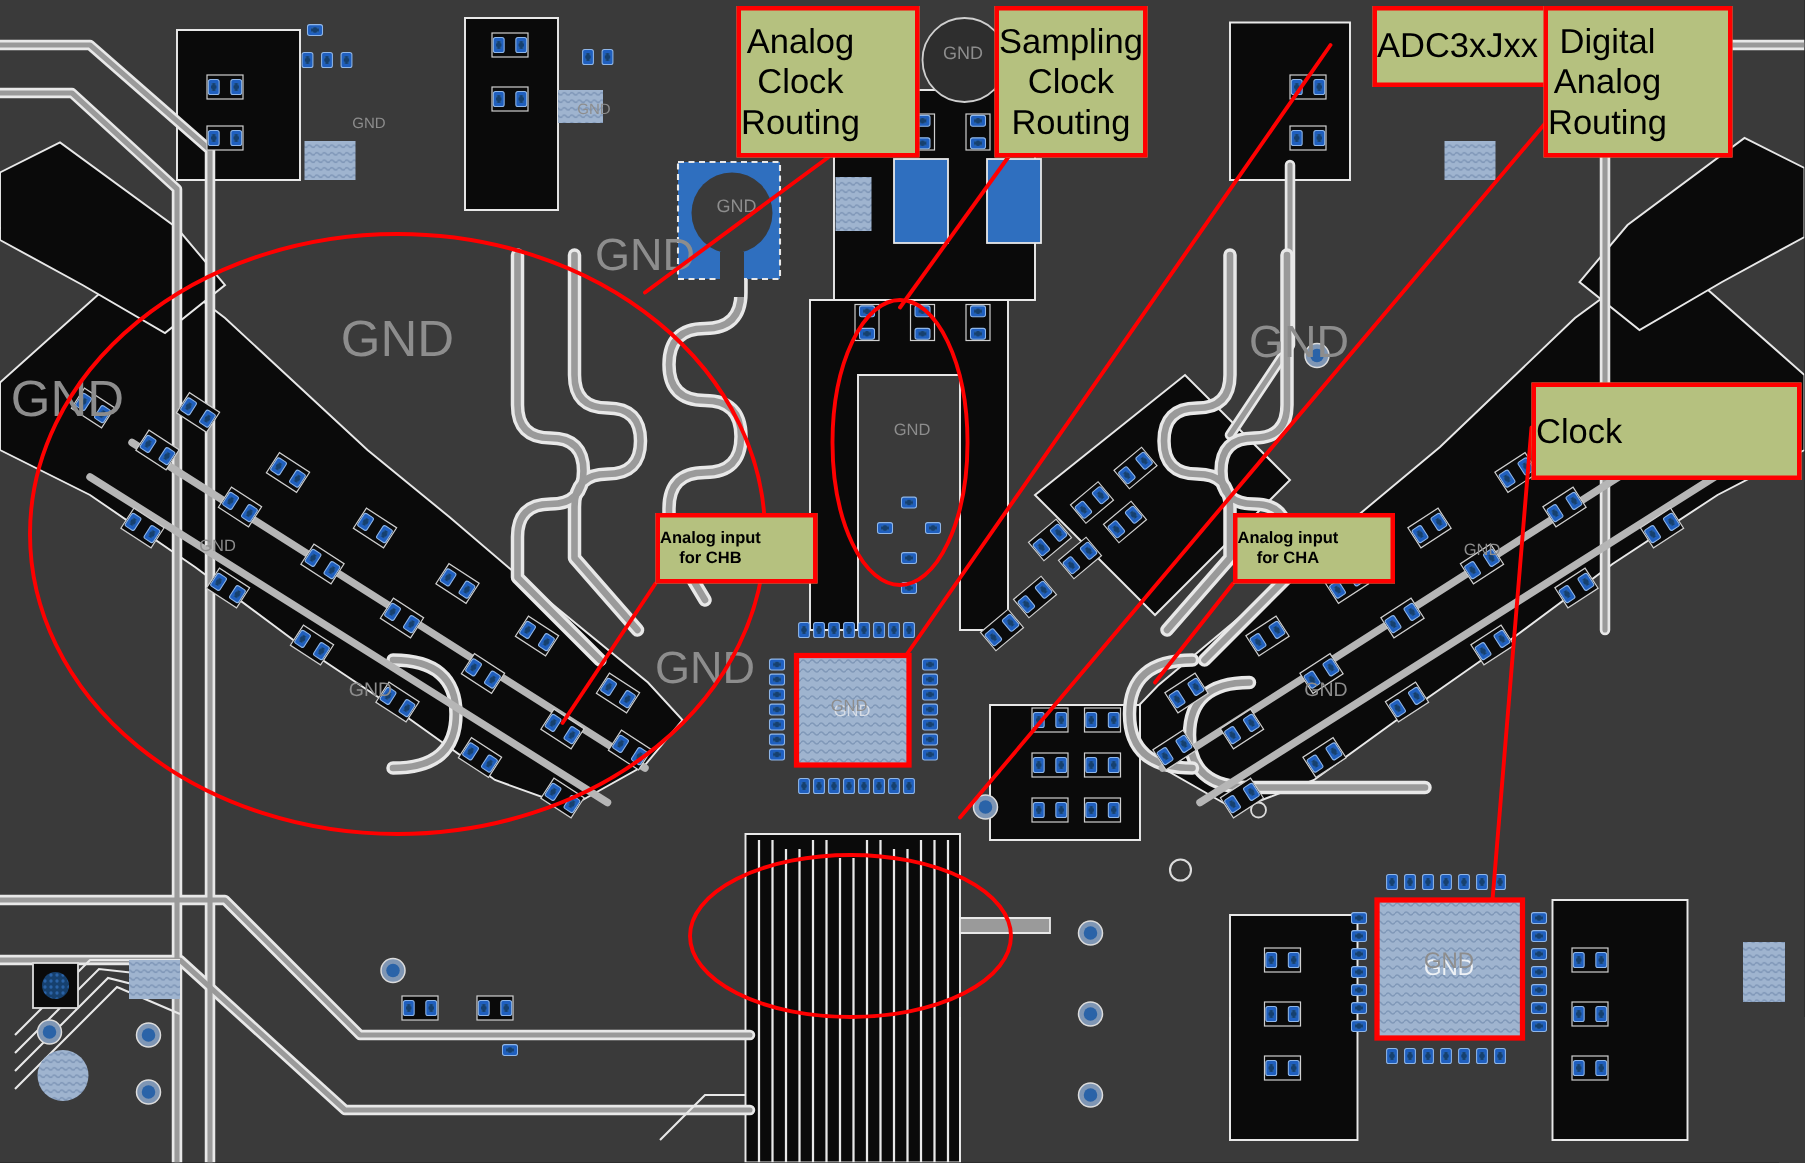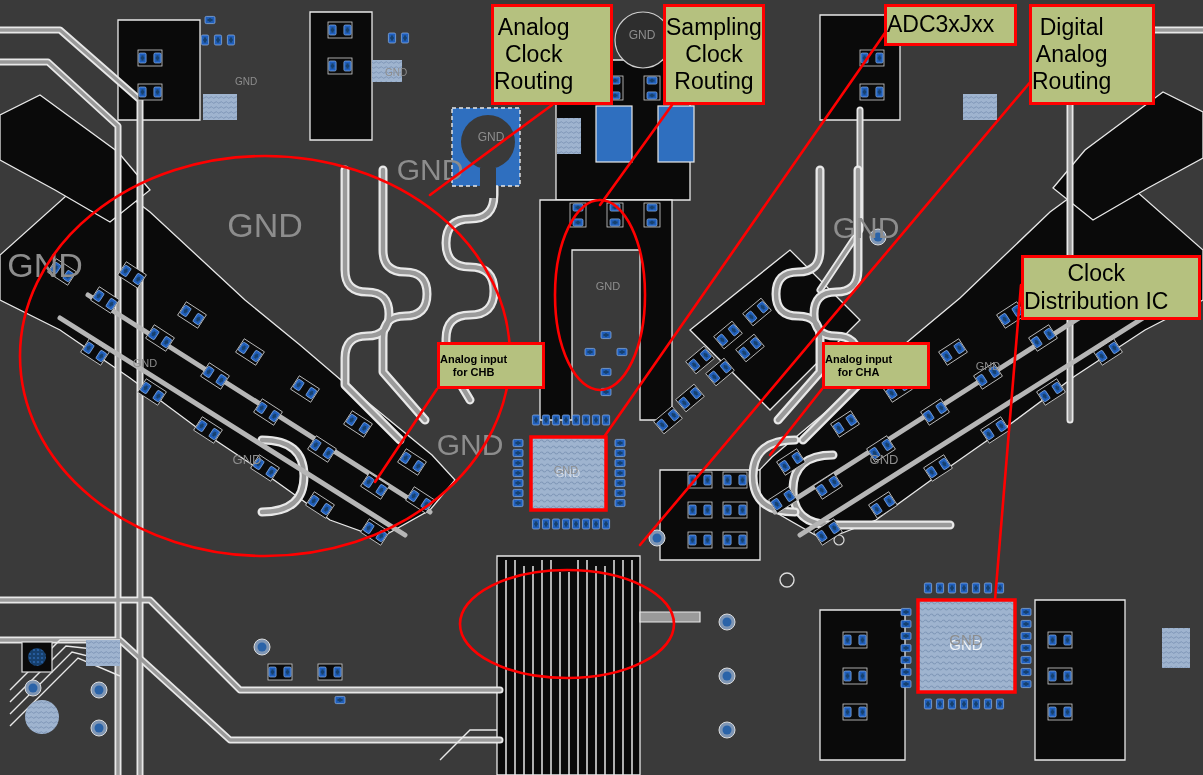--- a/index.html
+++ b/index.html
@@ -742,36 +742,35 @@
           <span>Routing</span>
         </div>
       </div>
       <div class="callout big" style="left: 663px; top: 4px; width: 102px; height: 101px;">
         <div>
           <span>Sampling</span>
           <span>Clock</span>
           <span>Routing</span>
         </div>
       </div>
-      <div class="callout big" style="left: 884px; top: 4px; width: 133px; height: 42px;">
+      <div class="callout big" style="left: 915px; top: 4px; width: 133px; height: 54px;">
         <div>
           <span>ADC3xJxx</span>
         </div>
       </div>
       <div class="callout big" style="left: 1029px; top: 4px; width: 126px; height: 101px;">
         <div>
           <span>Digital</span>
           <span>Analog</span>
           <span>Routing</span>
         </div>
       </div>
       <div class="callout big" style="left: 1021px; top: 255px; width: 180px; height: 65px;">
         <div>
           <span>Clock</span>
-          <span>Distribution IC</span>
         </div>
       </div>
       <div class="callout small" style="left: 437px; top: 342px; width: 108px; height: 47px;">
         <div>
           <span>Analog input</span>
           <span>for CHB</span>
         </div>
       </div>
       <div class="callout small" style="left: 822px; top: 342px; width: 108px; height: 47px;">
         <div>

